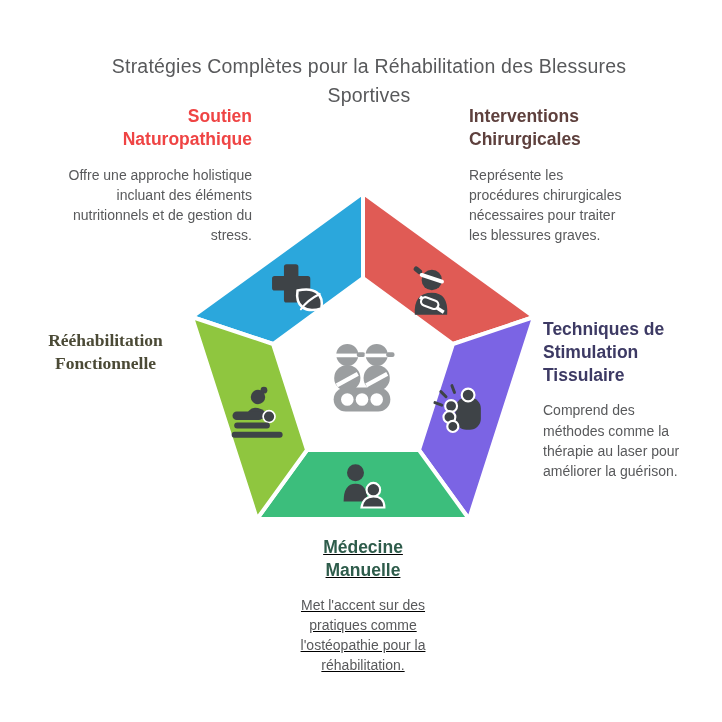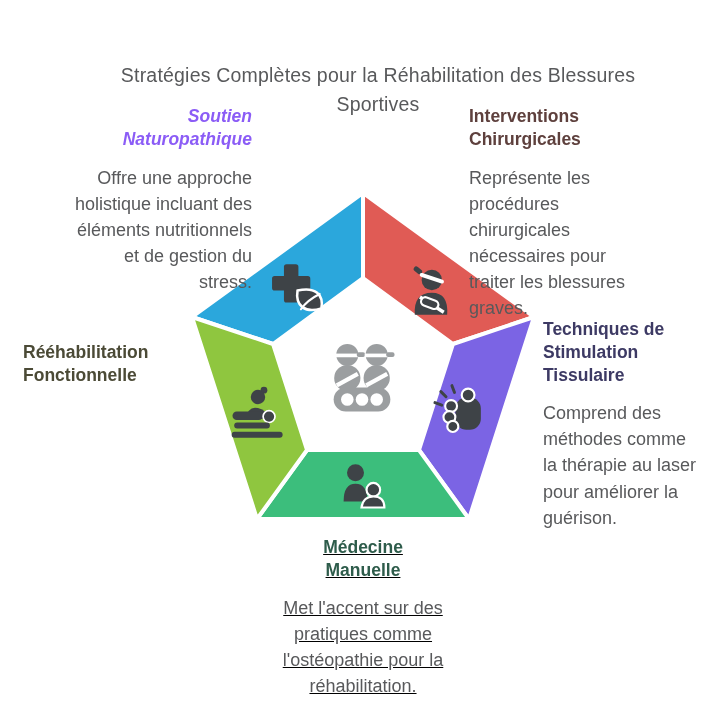--- a/index.html
+++ b/index.html
@@ -1,38 +1,38 @@
 <!DOCTYPE html>
 <html><head>
 <meta charset="utf-8">
 <style>
   html,body { margin:0; padding:0; background:#ffffff; }
   .canvas {
     position:relative; width:722px; height:722px; background:#ffffff;
     font-family:"Liberation Sans", sans-serif; overflow:hidden;
   }
   .page-title {
-    position:absolute; top:44px; left:81px; width:560px; margin:17px;
+    position:absolute; top:44px; left:81px; width:560px; margin:8px;
     font-size:19.5px; font-weight:500; line-height:1.5; text-align:center;
     letter-spacing:0.2px;
   }
   .pentagon-svg { position:absolute; left:0; top:0; }
   .seg { stroke:#ffffff; stroke-width:4; stroke-linejoin:round; }
   .section { position:absolute; }
   .section h2 { margin:0 0 14px; font-size:17.5px; font-weight:700; line-height:1.3; }
-  .section p  { margin:0; font-size:18px; line-height:1.45; }
+  .section p  { margin:0; font-size:14px; line-height:1.45; }
   .pos-tl { top:105px; right:470px; width:185px; text-align:right; }
   .pos-tr { top:105px; left:469px;  width:168px; text-align:left; }
   .pos-tr p { width:165px; }
   .pos-r  { top:318px; left:543px;  width:162px; text-align:left; }
   .pos-r p { width:155px; }
   .pos-b  { top:536px; left:239px;  width:248px; text-align:center;text-decoration:underline; }
   .pos-b h2 { max-width:150px; margin:0 auto 13px; }
   .pos-b p  { max-width:172px; margin:9px auto; }
-  .pos-l  { top:341px; right:534px; width:165px; text-align:left; }
+  .pos-l  { top:329px; right:534px; width:165px; text-align:center;font-family:Liberation Serif, serif; }
   .pos-l p { width:160px; margin-left:auto; }
 </style>
 </head>
 <body>
 
 <div class="canvas">
 
   <h1 class="page-title" style="color: rgb(88, 89, 91);">Stratégies Complètes pour la Réhabilitation des Blessures Sportives</h1>
 
   <svg class="pentagon-svg" width="722" height="722" viewBox="0 0 722 722">
@@ -97,21 +97,21 @@
       <circle cx="14" cy="0" r="12.5" fill="currentColor"></circle>
       <path d="M4 7 L 24 -4" stroke="#fff" stroke-width="4"></path>
       <rect x="-27" y="9" width="54" height="23" rx="11.5" fill="currentColor"></rect>
       <circle cx="-14" cy="20.5" r="6" fill="#fff"></circle>
       <circle cx="0" cy="20.5" r="6" fill="#fff"></circle>
       <circle cx="14" cy="20.5" r="6" fill="#fff"></circle>
     </g>
   </svg>
 
   <div class="section pos-tl">
-    <h2 style="color: #8b5cf6; font-style: italic;">Soutien Naturopathique</h2>
+    <h2 style="color: #ef4444;">Soutien Naturopathique</h2>
     <p style="color: rgb(88, 89, 91);">Offre une approche holistique incluant des éléments nutritionnels et de gestion du stress.</p>
   </div>
 
   <div class="section pos-r">
     <h2 style="color: rgb(61, 58, 100);">Techniques de Stimulation Tissulaire</h2>
     <p style="color: rgb(88, 89, 91);">Comprend des méthodes comme la thérapie au laser pour améliorer la guérison.</p>
   </div>
 
   <div class="section pos-tr">
     <h2 style="color: rgb(94, 64, 61);">Interventions Chirurgicales</h2>

